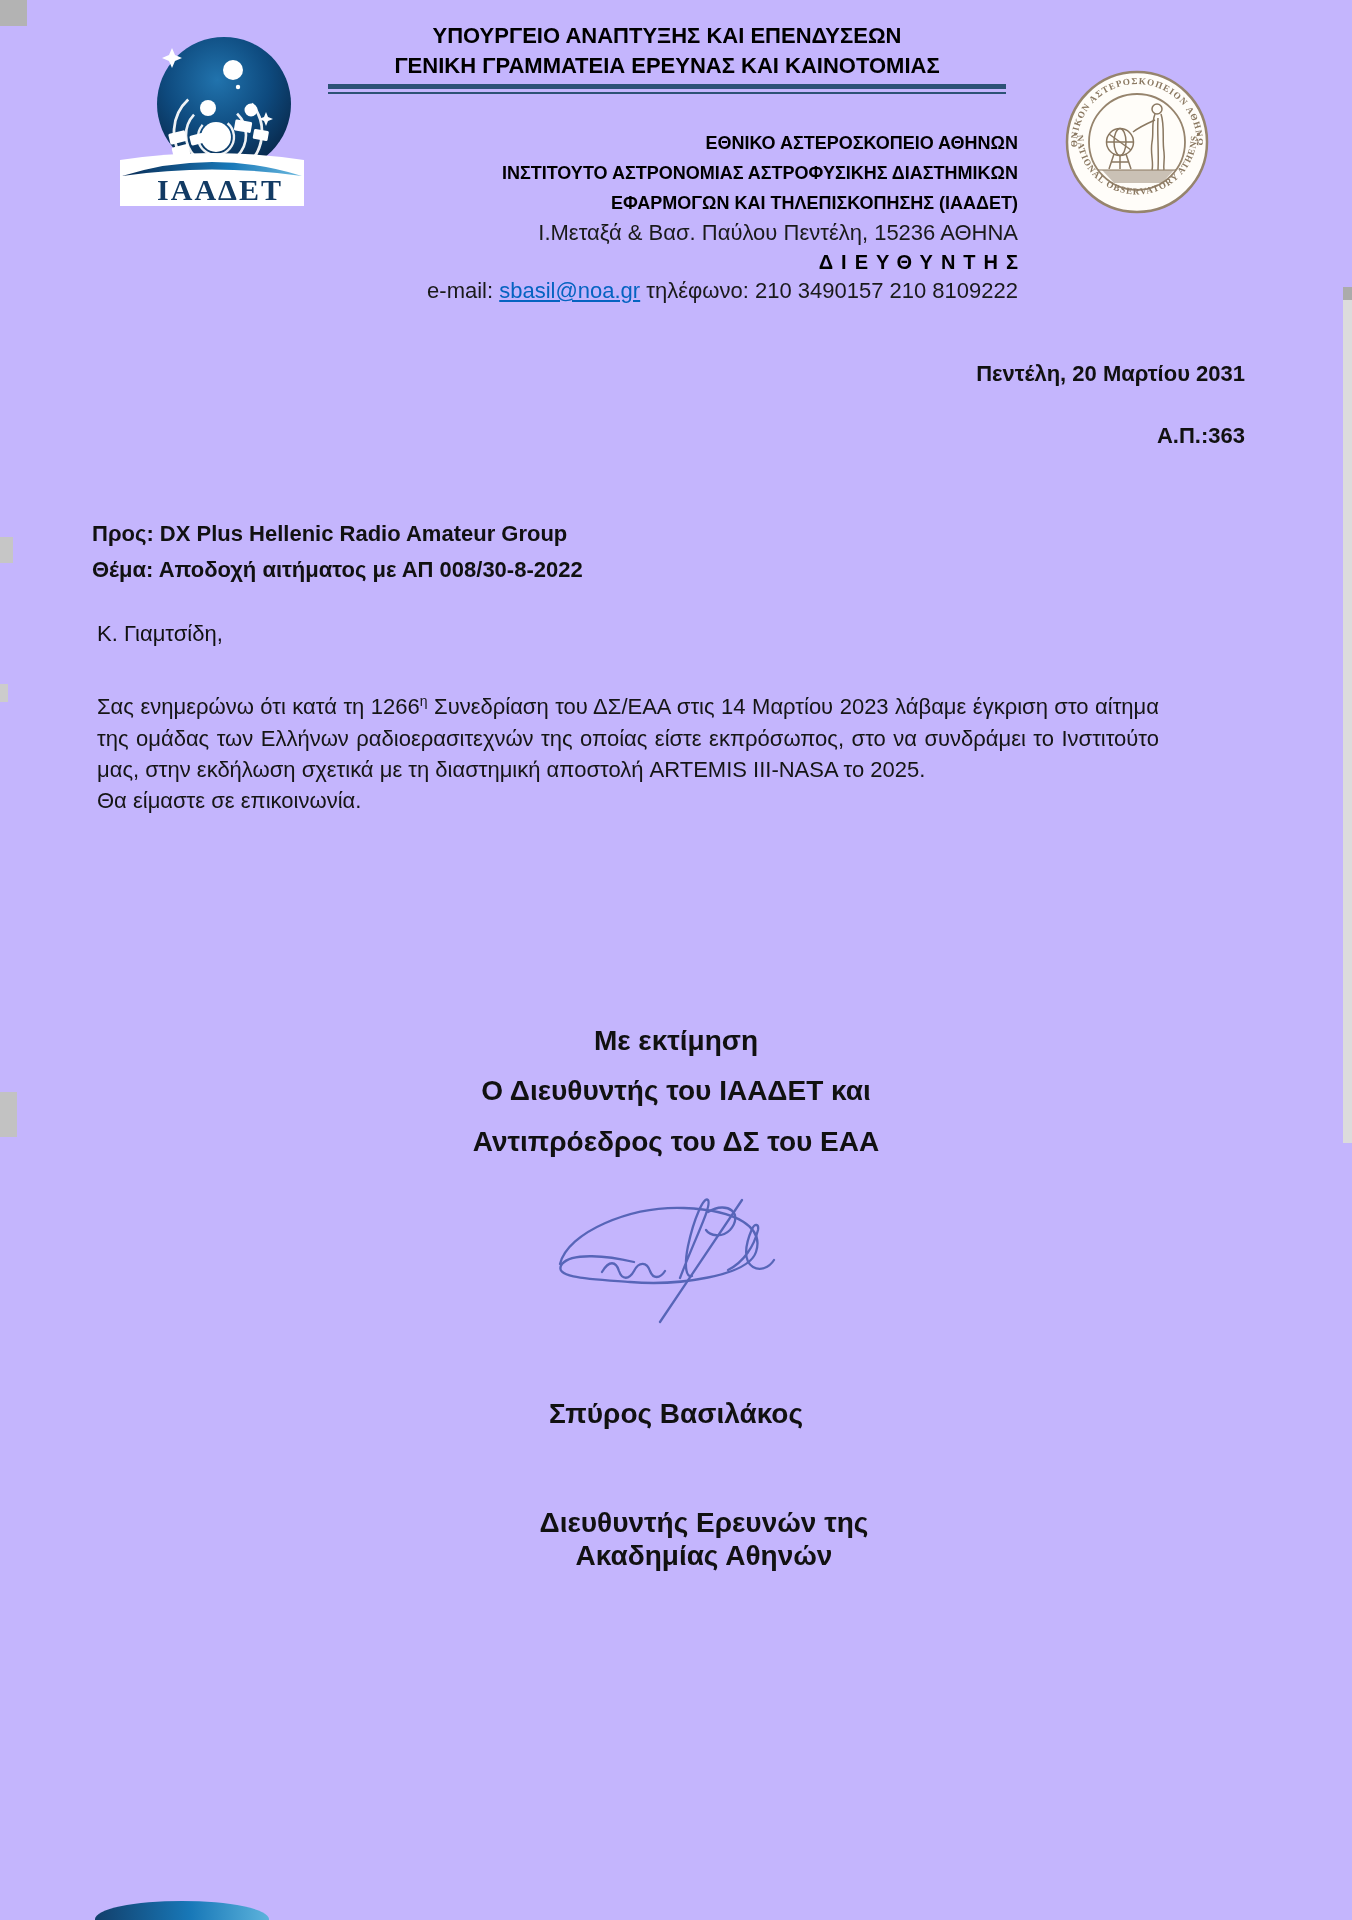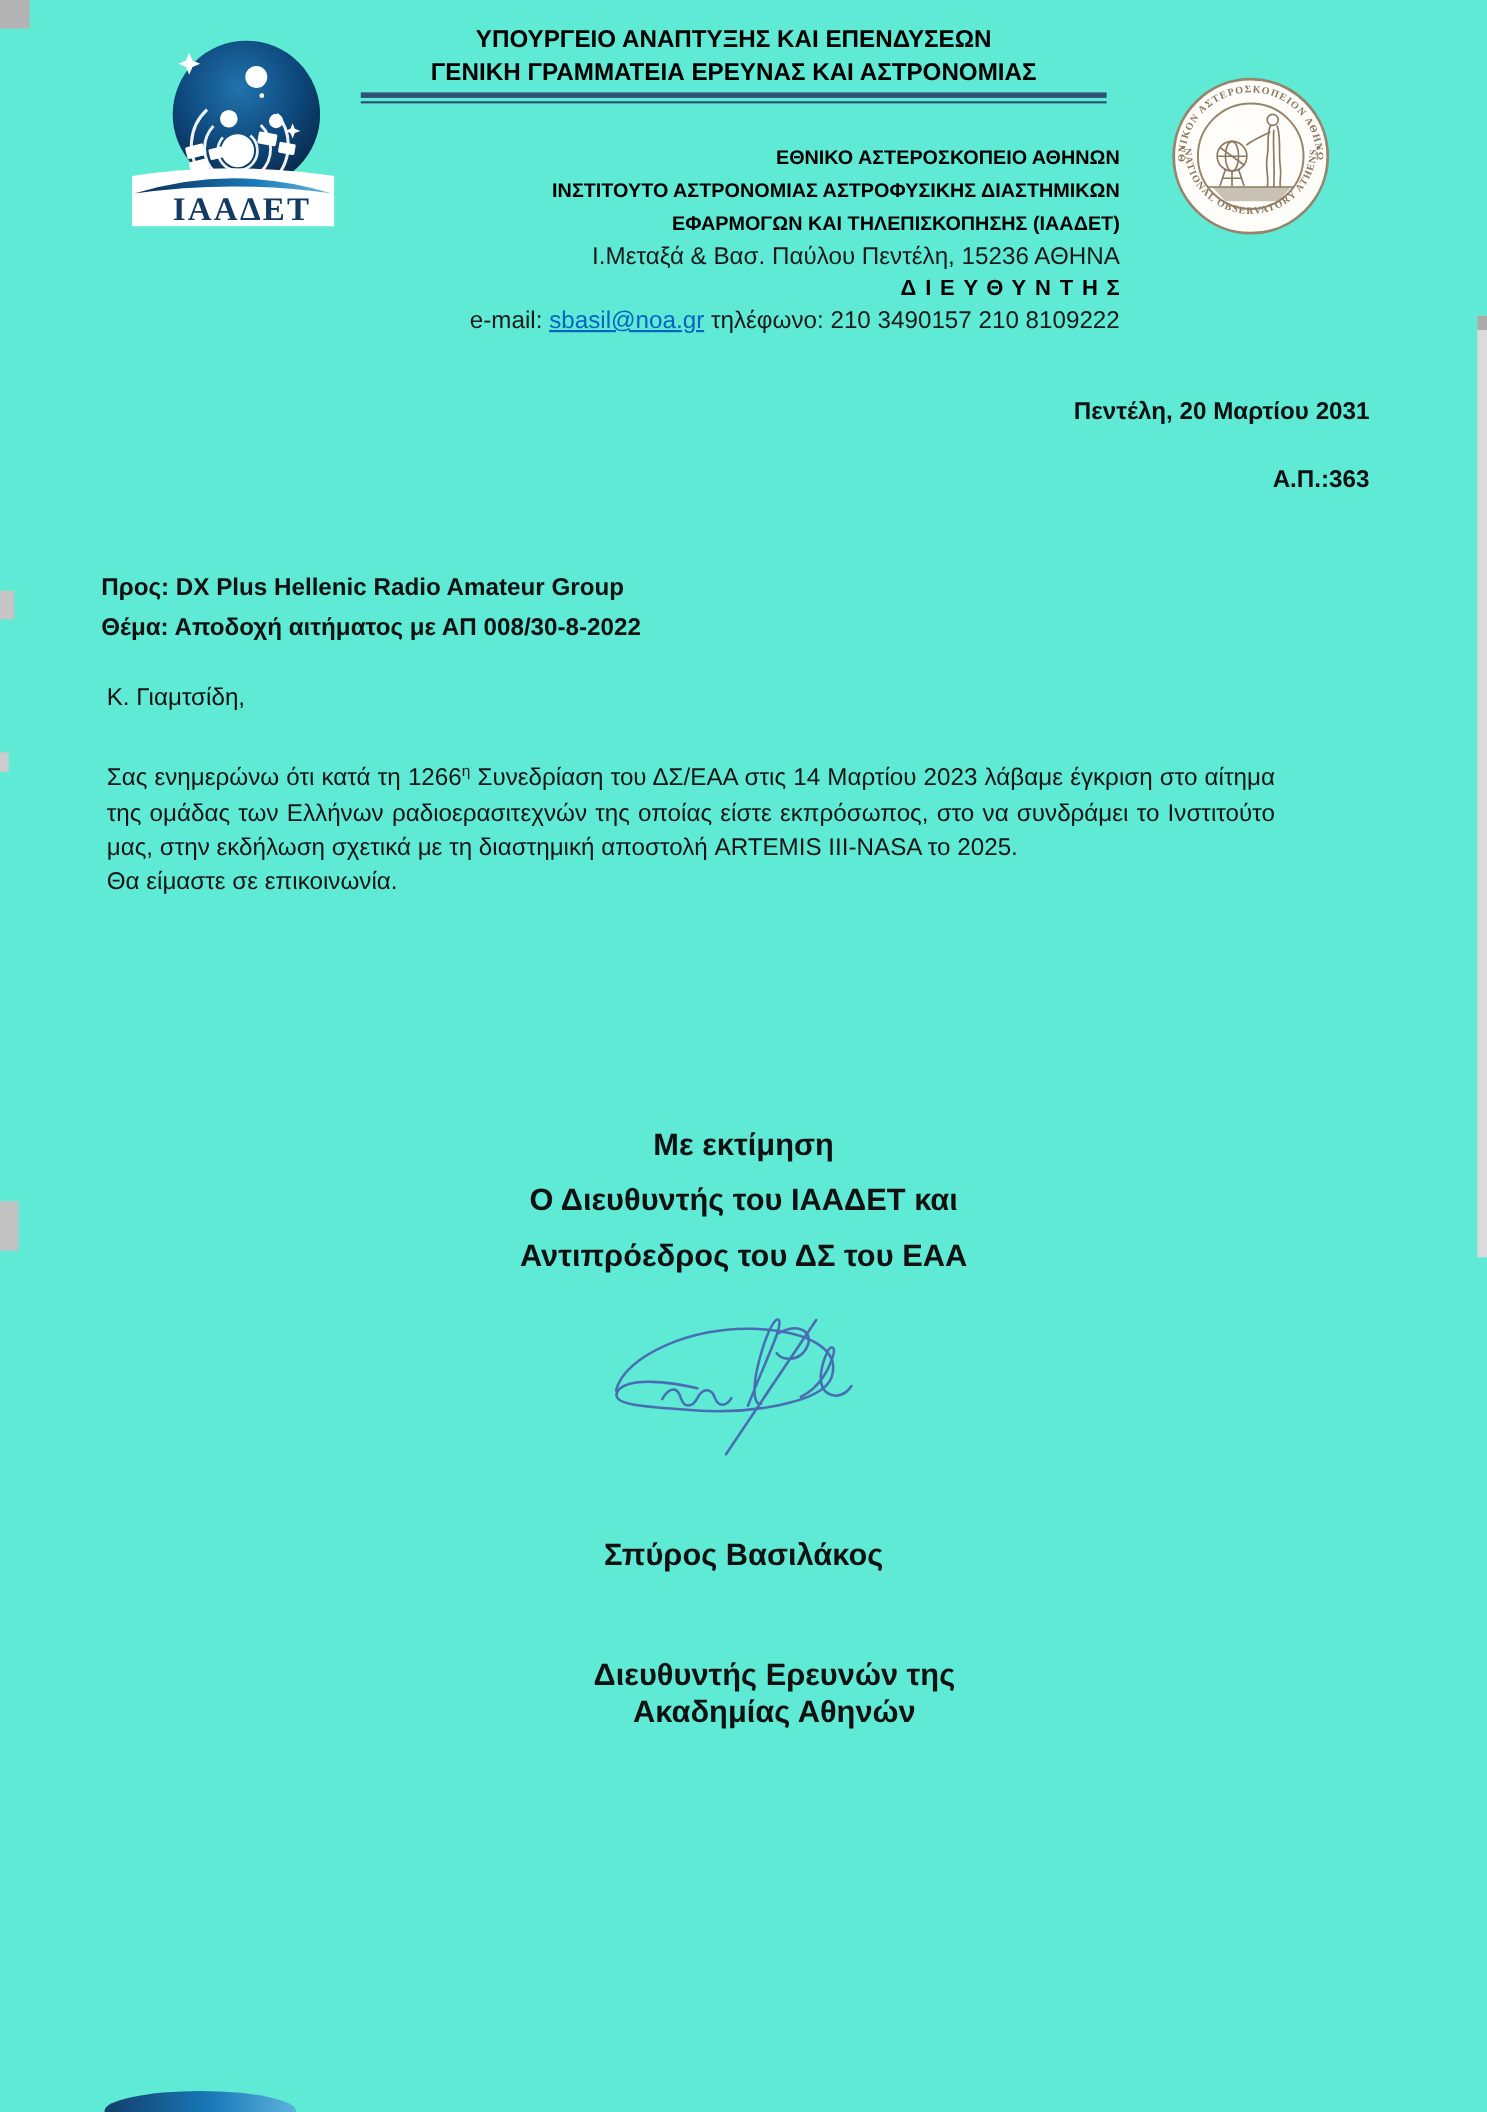--- a/index.html
+++ b/index.html
@@ -1,17 +1,17 @@
 <!DOCTYPE html>
 <html><head>
 <meta charset="utf-8">
 <style>
   html,body{margin:0;padding:0;background:#fff;}
   #page{
-    position:relative;width:1352px;height:1920px;background:#5eead4;overflow:hidden;
+    position:relative;width:1352px;height:1920px;background:#c4b5fd;overflow:hidden;
     font-family:"Liberation Sans",sans-serif;color:#111;
   }
   .abs{position:absolute;}
   
   .ministry{left:287px;top:21px;width:760px;text-align:center;
     font-size:22px;font-weight:700;line-height:30px;color:#000;}
   
   .rule{left:328px;top:84px;width:678px;height:10px;box-sizing:border-box;
     border-top:5px solid #2d5276;border-bottom:2px solid #2d5276;}
   
@@ -49,21 +49,21 @@
 
   <div class="abs art-tl"></div>
   <div class="abs art-a"></div>
   <div class="abs art-b"></div>
   <div class="abs art-c"></div>
   <div class="abs art-strip"></div>
   <div class="abs art-strip-cap"></div>
 
   <div class="abs ministry">
     <div>ΥΠΟΥΡΓΕΙΟ ΑΝΑΠΤΥΞΗΣ ΚΑΙ ΕΠΕΝΔΥΣΕΩΝ</div>
-    <div>ΓΕΝΙΚΗ ΓΡΑΜΜΑΤΕΙΑ ΕΡΕΥΝΑΣ ΚΑΙ ΑΣΤΡΟΝΟΜΙΑΣ</div>
+    <div>ΓΕΝΙΚΗ ΓΡΑΜΜΑΤΕΙΑ ΕΡΕΥΝΑΣ ΚΑΙ ΚΑΙΝΟΤΟΜΙΑΣ</div>
   </div>
 
   <div class="abs rule"></div>
 
   <div class="abs" style="left:120px;top:32px;width:184px;height:174px;">
     <svg width="184" height="174" viewBox="0 0 184 174">
       <defs>
         <radialGradient id="gNavy" cx="45%" cy="32%" r="78%">
           <stop offset="0" stop-color="#2173ad"></stop>
           <stop offset="0.5" stop-color="#0e4a7e"></stop>

